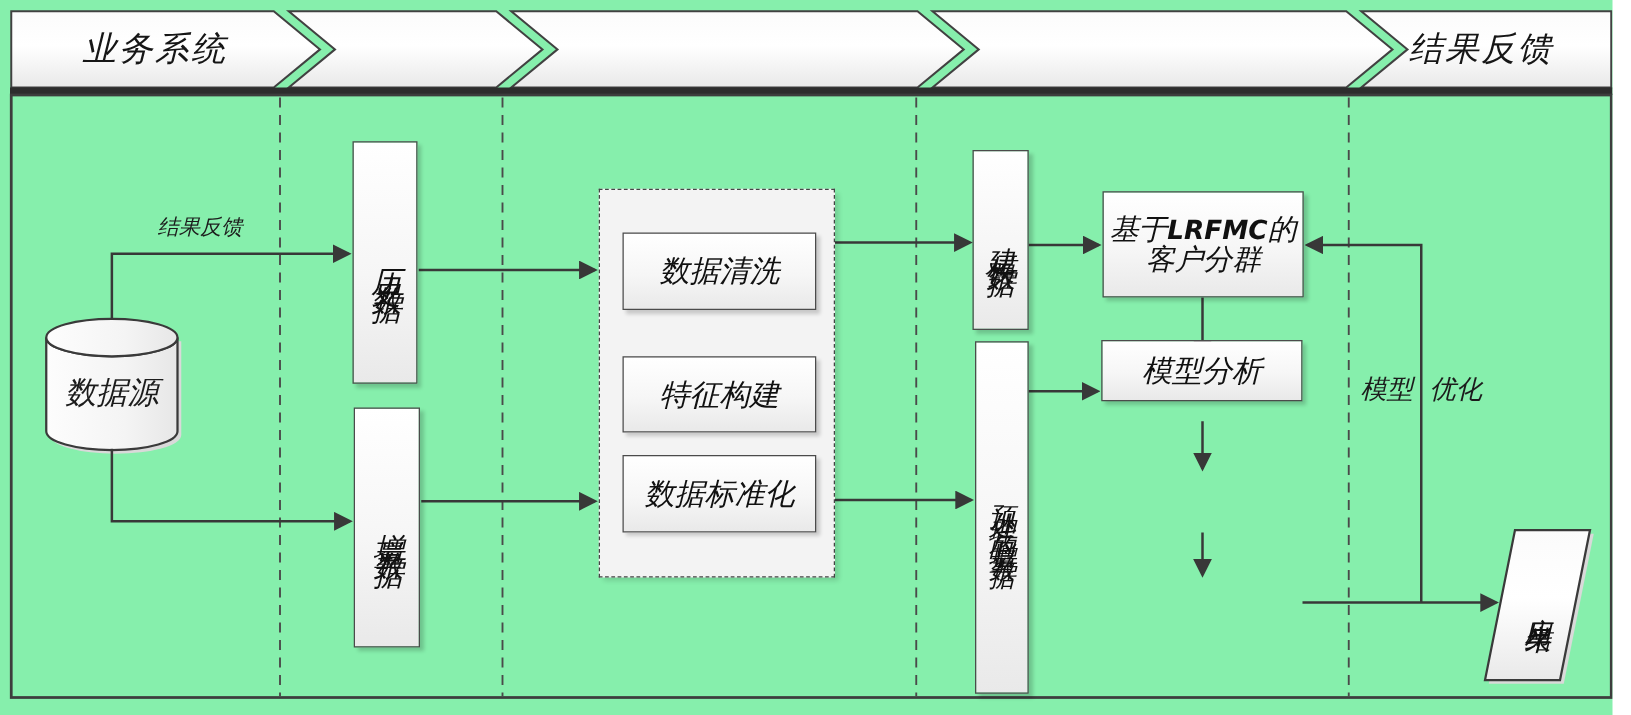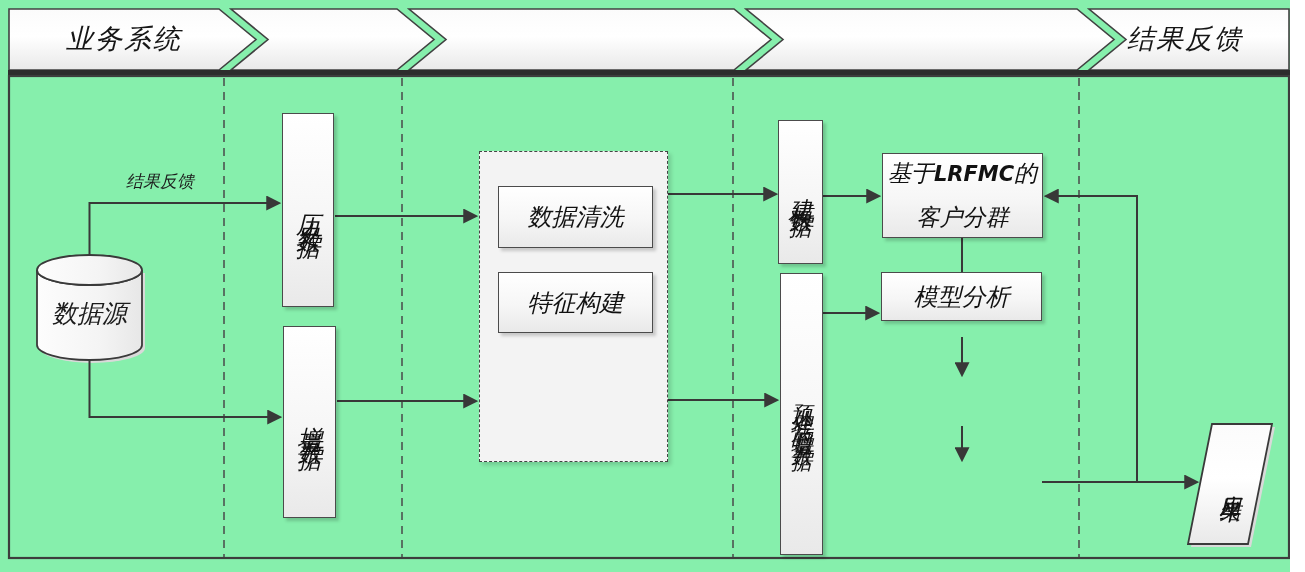--- a/index.html
+++ b/index.html
@@ -43,21 +43,21 @@
     box-shadow:3px 3px 4px rgba(0,0,0,0.15);
   }
   .label{
     position:absolute;
     text-align:center;
     font-size:17px;
     color:#1c1c1c;
     white-space:nowrap;
   }
   .big-label{font-size:21px;}
-  .lrfmc-lines{text-align:center;line-height:44px;font-size:23px;}
+  .lrfmc-lines{text-align:center;line-height:24px;font-size:23px;}
   .lrfmc-code{font-family:"DejaVu Sans","Liberation Sans",sans-serif;font-weight:bold;font-size:21px;}
   .vtext{
     position:absolute;
     writing-mode:vertical-rl;
     text-orientation:upright;
     display:flex;align-items:center;justify-content:center;
     white-space:nowrap;
   }
 </style>
 </head>
@@ -133,29 +133,31 @@
 
   <div class="label" style="left:39px;top:297px;width:101px;font-size:25px;text-align:center;">数据源</div>
 
   <div class="label" style="left:85px;top:170px;width:150px;">结果反馈</div>
 
   <div class="box vbox" style="left:282px;top:113px;width:52px;height:194px;letter-spacing:7px;">历史数据</div>
   <div class="box vbox" style="left:283px;top:326px;width:53px;height:192px;letter-spacing:7px;">增量数据</div>
 
   <div class="dashed-box" style="left:479px;top:151px;width:189px;height:311px;"></div>
   <div class="box" style="left:498px;top:186px;width:155px;height:62px;">数据清洗</div>
-  <div class="box" style="left:498px;top:272px;width:155px;height:61px;">特征构建</div>
+  <div class="box" style="left:498px;top:285px;width:155px;height:61px;">特征构建</div>
+  <div class="box" style="left:498px;top:364px;width:155px;height:62px;">数据标准化</div>
 
   <div class="box vbox" style="left:778px;top:120px;width:45px;height:144px;font-size:23px;letter-spacing:6px;">建模数据</div>
   <div class="box vbox" style="left:780px;top:273px;width:43px;height:282px;font-size:21px;letter-spacing:6px;">预处理后的增量数据</div>
 
   <div class="box" style="left:882px;top:153px;width:161px;height:85px;">
     <div class="lrfmc-lines">
       <span>基于</span><span class="lrfmc-code">LRFMC</span><span>的</span><br>
       <span>客户分群</span>
     </div>
   </div>
   <div class="box" style="left:881px;top:272px;width:161px;height:49px;">模型分析</div>
 
+  <div class="label big-label" style="left:1057px;top:297px;width:160px;word-spacing:8px;">模型 优化</div>
 
   <div class="vtext" style="left:1204px;top:430px;width:52px;height:108px;font-size:21px;letter-spacing:3px;">应用结果</div>
 
 </div>
 
 </body></html>

